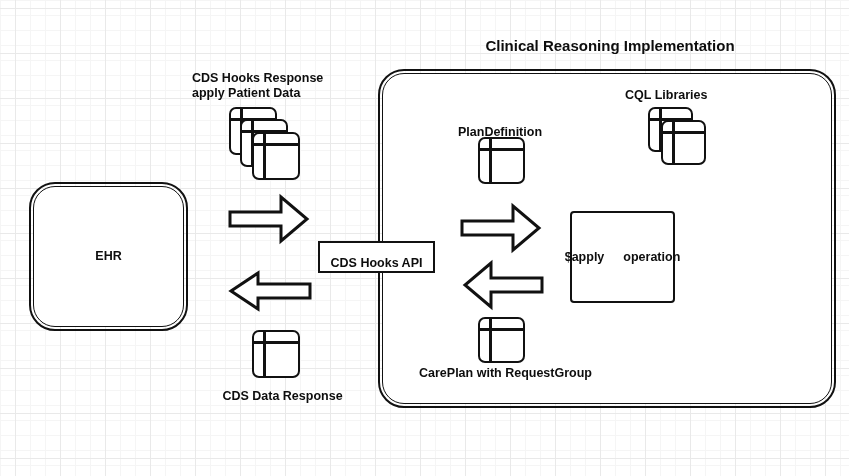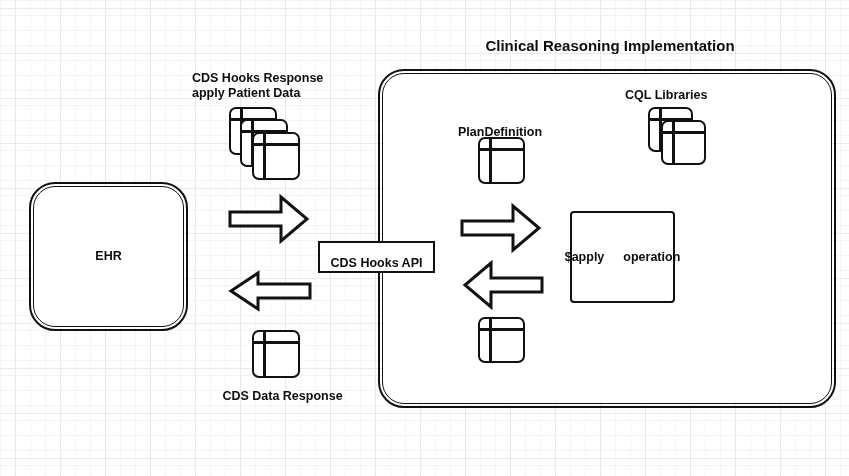--- a/index.html
+++ b/index.html
@@ -112,17 +112,18 @@
   <svg class="abs arrow-svg" style="left:462px;top:260px;" width="82" height="50" viewBox="0 0 82 50">
     <polygon points="80,18 29,18 29,3 3,25 29,47 29,32 80,32"></polygon>
   </svg>
 
   <div class="abs apply-box" style="left:570px;top:211px;width:105px;height:92px;">
     <div class="lbl">$apply</div>
     <div class="lbl">operation</div>
   </div>
 
   <div class="ticon" style="left:478px;top:317px;width:47px;height:46px;"></div>
+  <div class="abs lbl" style="left:413px;top:366px;width:185px;text-align:center;">CarePlan with RequestGroup</div>
 
   <div class="ticon" style="left:252px;top:330px;width:48px;height:48px;"></div>
   <div class="abs lbl" style="left:200px;top:389px;width:165px;text-align:center;">CDS Data Response</div>
 
 </div>
 
 </body></html>

